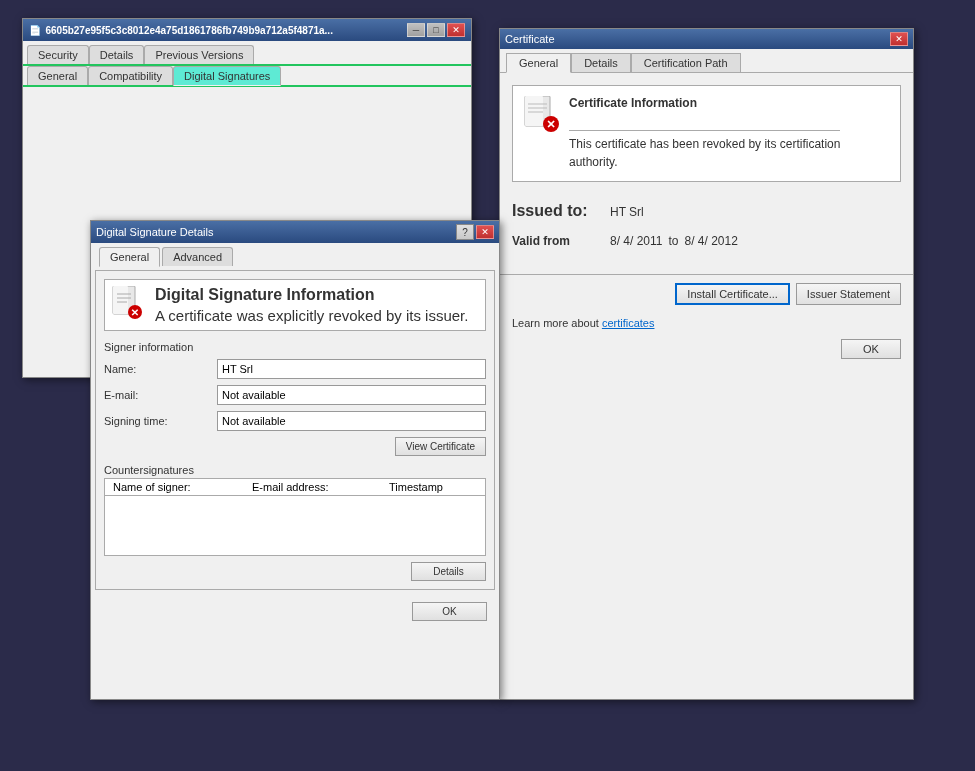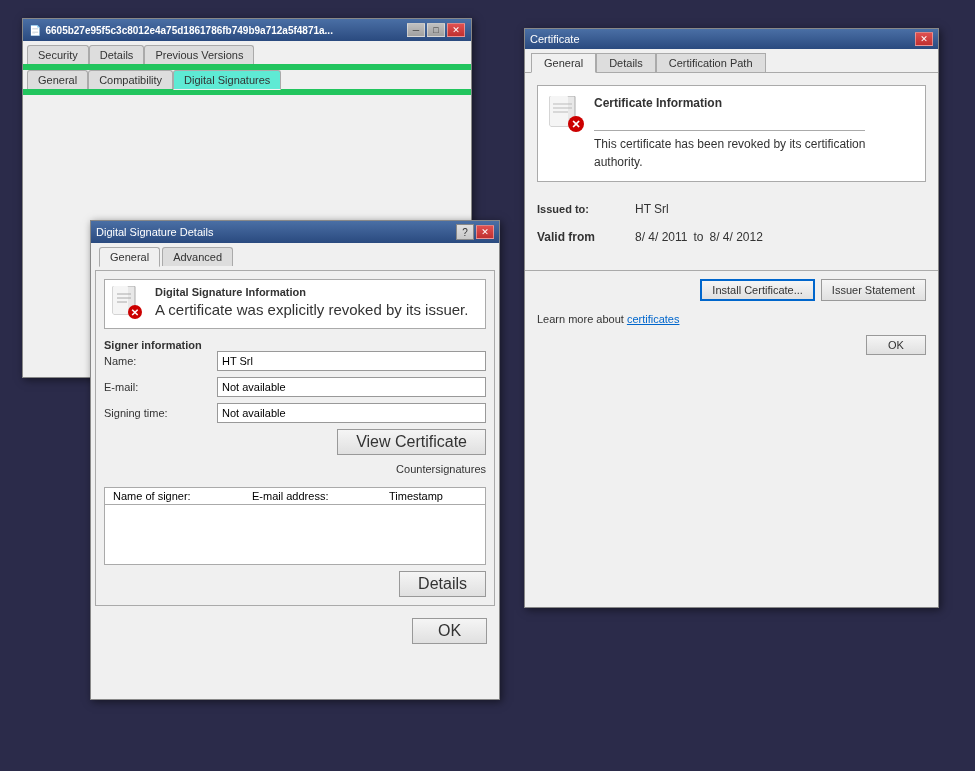--- a/index.html
+++ b/index.html
@@ -81,21 +81,21 @@
     .file-props-window {
       top: 18px;
       left: 22px;
       width: 450px;
       height: 360px;
     }
 
     .props-tabs {
       display: flex;
       background: #f0f0f0;
-      border-bottom: 6px solid #22c55e;
+      border-bottom: 2px solid #22c55e;
       padding: 4px 4px 0;
     }
 
     .props-tab {
       padding: 3px 10px;
       border: 1px solid #aaa;
       border-bottom: none;
       background: #ddd;
       cursor: pointer;
       font-size: 11px;
@@ -165,21 +165,21 @@
       align-items: flex-start;
       gap: 8px;
       padding: 6px;
       background: white;
       border: 1px solid #aaa;
       margin-bottom: 10px;
     }
 
     .info-text-bold {
       font-weight: bold;
-      font-size: 11px;
+      font-size: 16px;
       color: #333;
     }
 
     .info-text-small {
       font-size: 15px;
       color: #333;
     }
 
     .field-row {
       display: flex;
@@ -202,38 +202,37 @@
       height: 20px;
     }
 
     .view-cert-btn {
       display: flex;
       justify-content: flex-end;
       margin-top: 4px;
     }
 
     .win-button {
-      padding: 3px 18px;
+      padding: 3px 10px;
       border: 1px solid #999;
       background: linear-gradient(to bottom, #f5f5f5, #e0e0e0);
-      font-size: 16px;
+      font-size: 10px;
       cursor: pointer;
       color: #333;
       min-width: 75px;
     }
 
     .countersig-section {
       margin-top: 8px;
     }
 
     .section-label {
       font-size: 11px;
       color: #333;
-      margin-bottom: 12px;
-      text-align: right;
+      margin-bottom: 2px;
     }
 
     .countersig-table {
       width: 100%;
       border: 1px solid #aaa;
       border-collapse: collapse;
     }
 
     .countersig-table th {
       font-weight: normal;
@@ -245,23 +244,23 @@
     }
 
     .countersig-body {
       height: 60px;
       background: white;
     }
 
     
     .cert-window {
       top: 28px;
-      left: 524px;
+      left: 499px;
       width: 415px;
-      height: 580px;
+      height: 672px;
       z-index: 5;
     }
 
     .cert-title-bar {
       display: flex;
       align-items: center;
       justify-content: space-between;
       padding: 3px 5px;
       background: linear-gradient(to gradient, #4a6fa5, #2a4a7f);
       background: linear-gradient(to bottom, #4a6fa5, #2a4a7f);
@@ -327,21 +326,21 @@
     }
 
     .cert-field-row {
       margin-bottom: 14px;
       display: flex;
       align-items: baseline;
     }
 
     .cert-field-label {
       font-weight: bold;
-      font-size: 11px;
+      font-size: 16px;
       color: #333;
       min-width: 90px;
     }
 
     .cert-field-value {
       font-size: 12px;
       color: #333;
     }
 
     .cert-valid-row {
@@ -437,21 +436,22 @@
 
     .title-controls {
       display: flex;
       gap: 2px;
       align-items: center;
     }
 
     .signer-info-label {
       font-size: 11px;
       color: #333;
-      font-weight: bold;
+      font-weight: normal;
+      margin-bottom: 6px;
     }
 
     .bottom-ok {
       display: flex;
       justify-content: flex-end;
       padding: 8px 12px;
     }
   </style>
 </head>
 <body style="background: rgb(43, 43, 74);">

